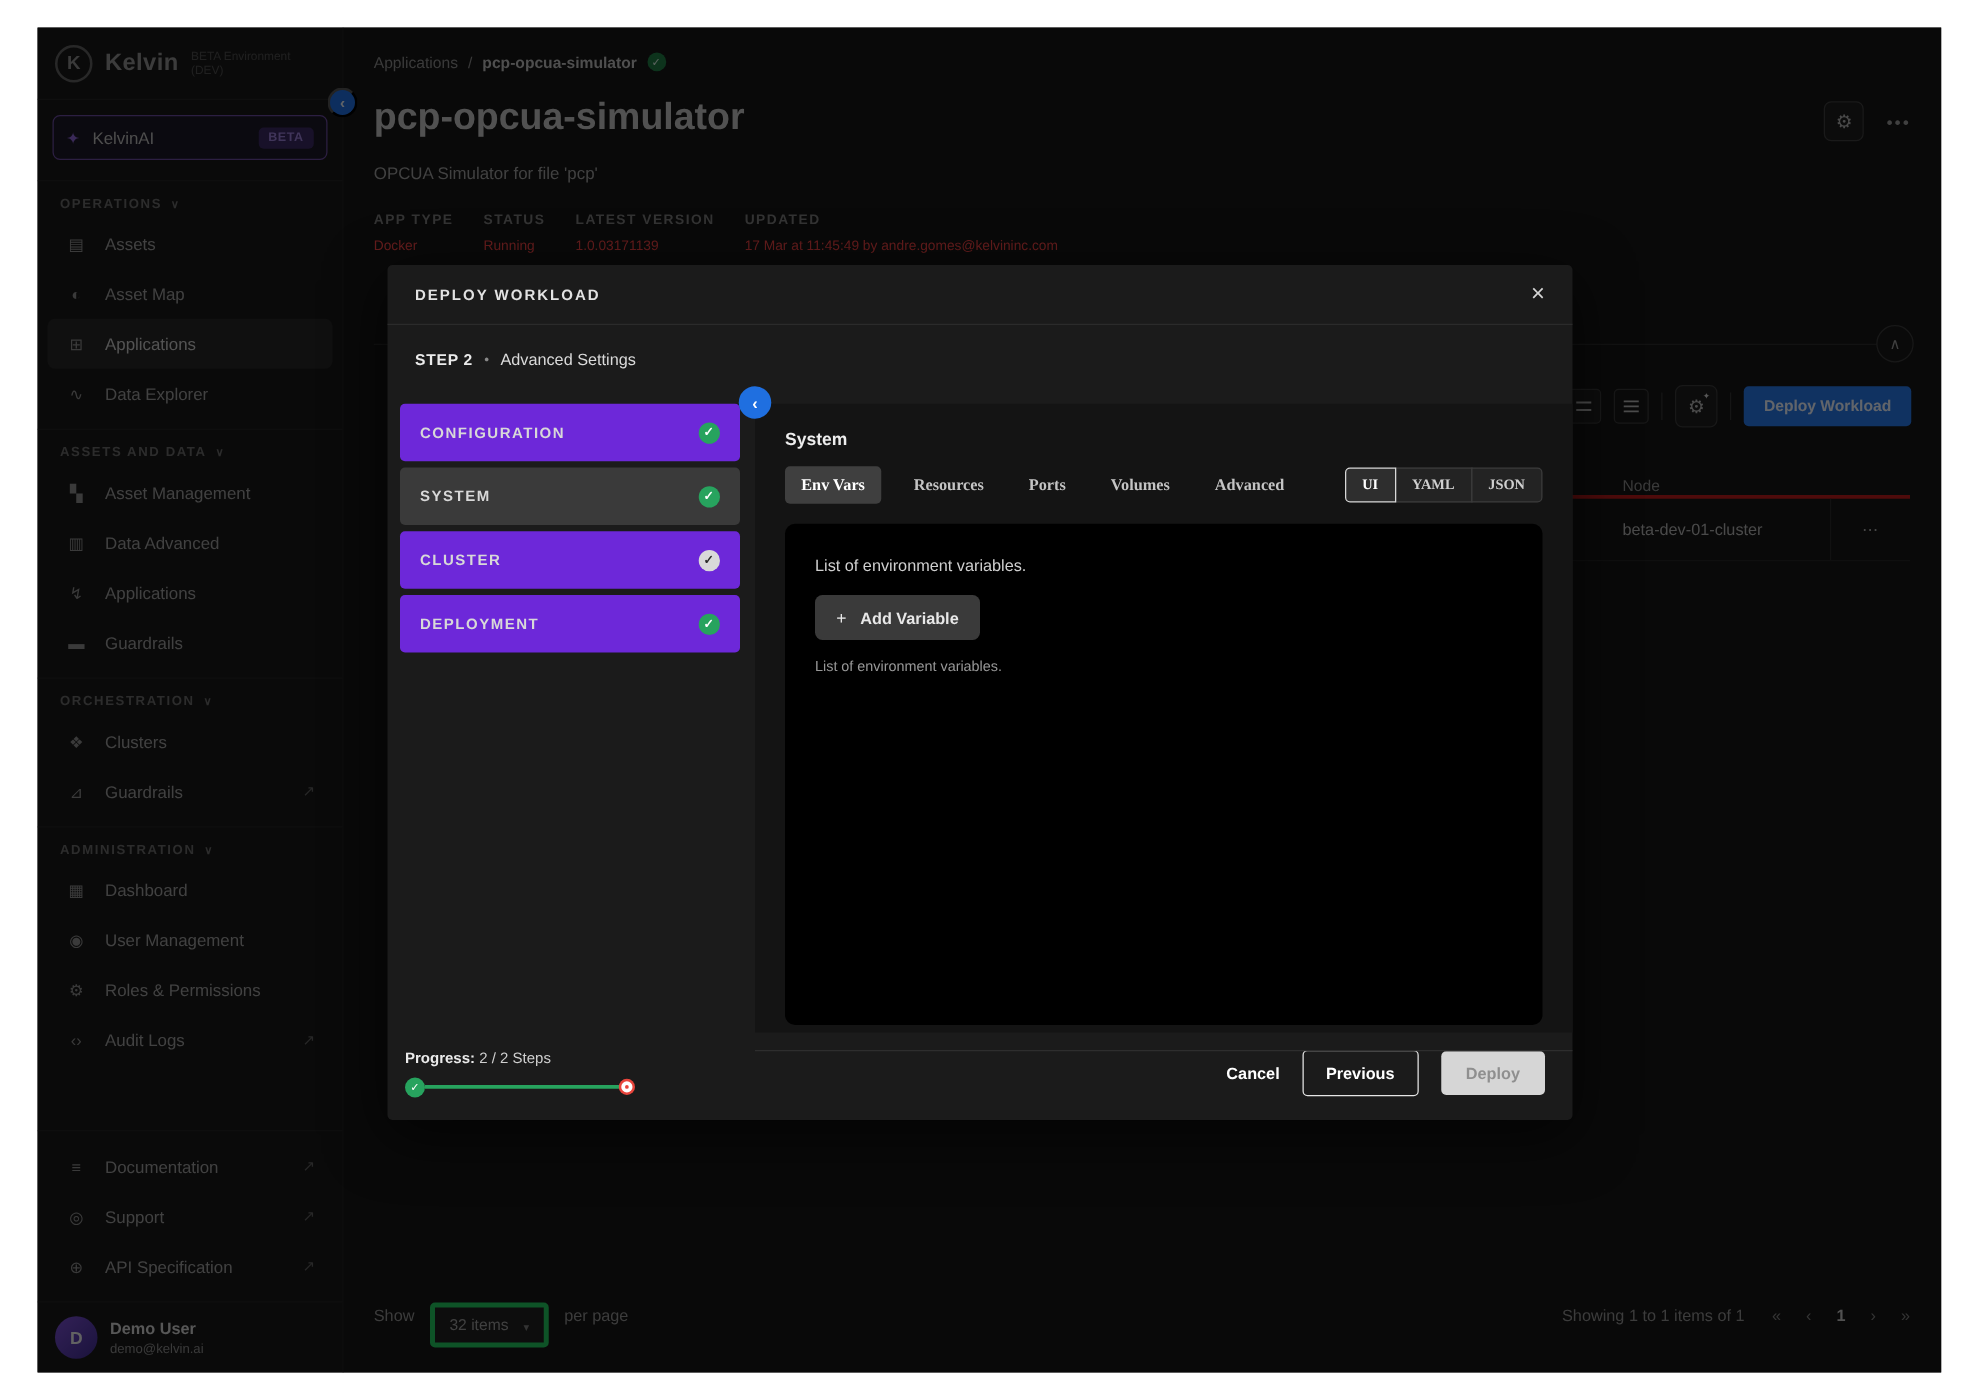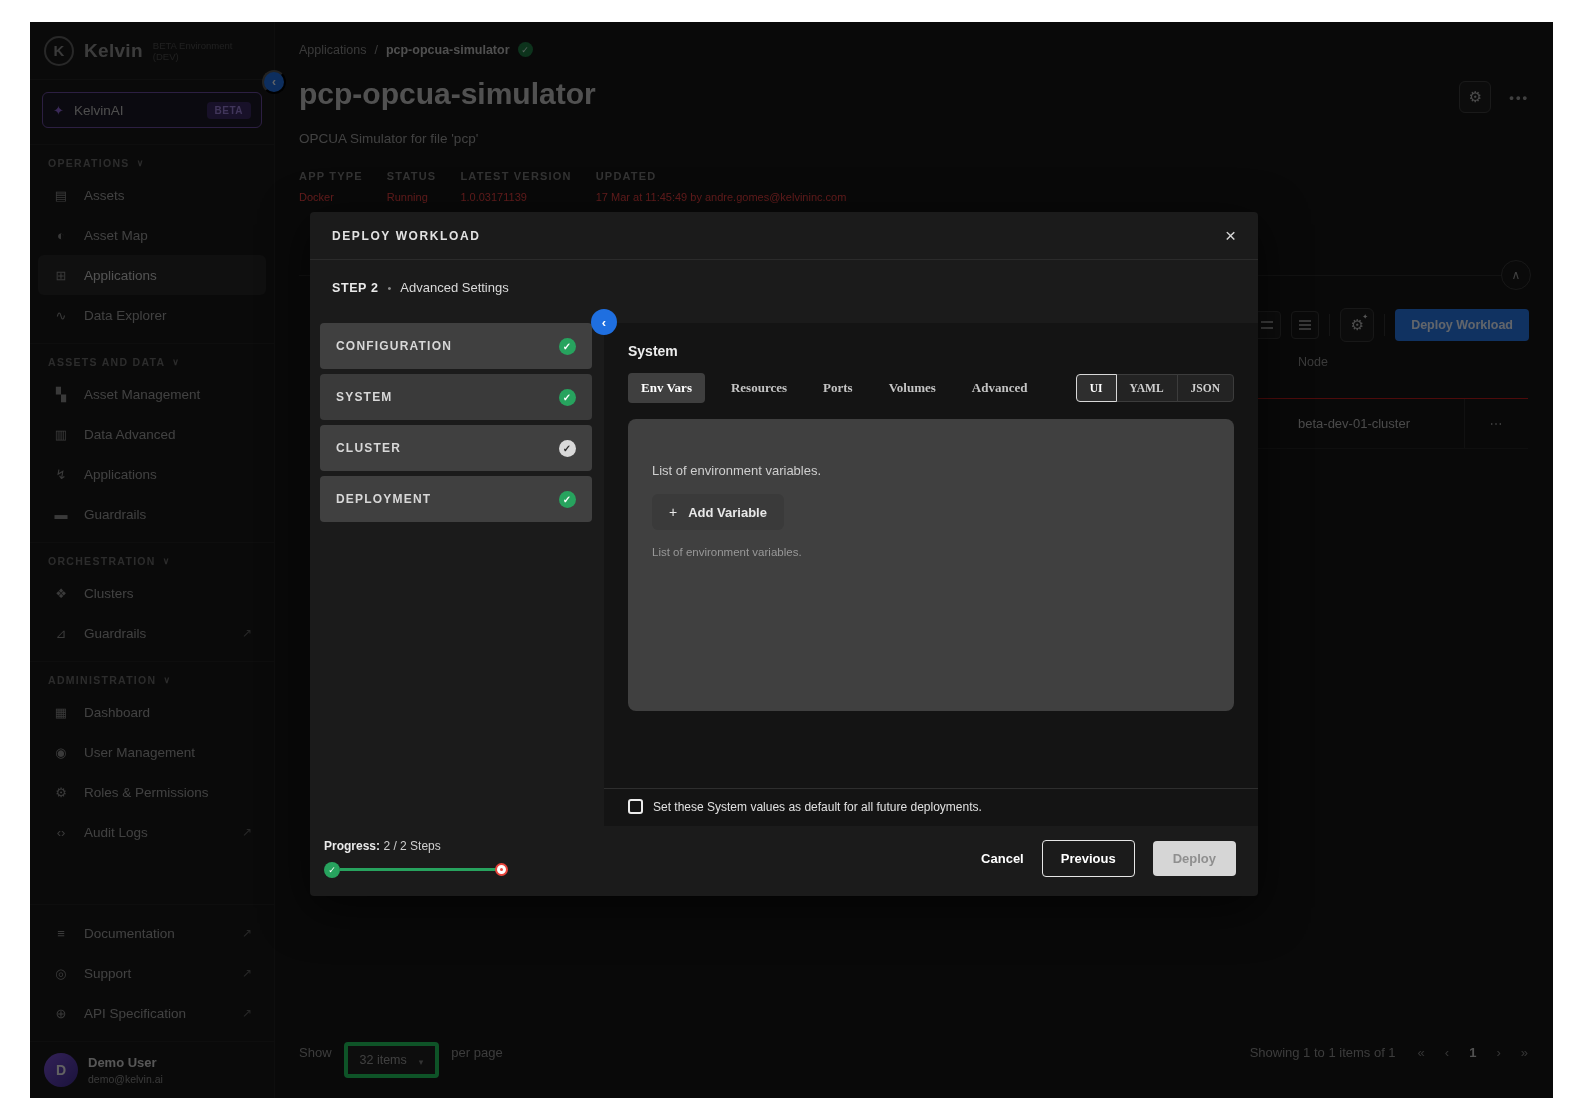--- a/index.html
+++ b/index.html
@@ -49,21 +49,21 @@
   .section-rule { position:absolute; left:24px; right:44px; top:253px; border-top:1px solid #2c2c2c; }
   .collapse-circle { position:absolute; right:22px; top:238px; width:30px; height:30px; border:1px solid #3a3a3a; border-radius:50%; background:#191919; color:#9a9a9a; display:flex; align-items:center; justify-content:center; font-size:12px; cursor:pointer; }
   .toolbar { position:absolute; top:286px; right:24px; display:flex; align-items:center; gap:10px; }
   .view-btn { width:28px; height:28px; border:1px solid #3a3a3a; border-radius:4px; display:flex; align-items:center; justify-content:center; background:#202020; cursor:pointer; }
   .view-btn.second { background:#1a1a1a; }
   .vr { width:1px; height:22px; background:#333333; }
   .gear-spark-btn { width:34px; height:34px; border:1px solid #3a3a3a; border-radius:6px; display:flex; align-items:center; justify-content:center; color:#b5b5b5; font-size:15px; background:#1d1d1d; position:relative; cursor:pointer; }
   .gear-spark-btn .spark { position:absolute; top:4px; right:5px; font-size:7px; color:#d0d0d0; }
   .deploy-btn { background:#2878e8; color:#e9f1fd; font-weight:bold; font-size:12.5px; padding:9px 16px; border-radius:4px; border:none; cursor:pointer; }
   .bg-table { position:absolute; top:333px; left:955px; right:25px; }
-  .bg-table .thead { display:flex; height:44px; align-items:flex-start; border-bottom:1px solid #b91c1c; color:#8a8a8a; font-size:12.5px; }
+  .bg-table .thead { display:flex; height:44px; align-items:flex-end; border-bottom:3px solid #b91c1c; color:#8a8a8a; font-size:12.5px; }
   .bg-table .trow { display:flex; height:50px; align-items:center; border-bottom:1px solid #242424; font-size:13px; color:#b0b0b0; }
   .tc1 { width:68px; flex:0 0 68px; color:#9a9a9a; }
   .tc2 { flex:1; }
   .tc3 { width:64px; flex:0 0 64px; border-left:1px solid #2a2a2a; align-self:stretch; display:flex; align-items:center; justify-content:center; color:#a8a8a8; letter-spacing:1px; cursor:pointer; }
   .bottom-bar { position:absolute; bottom:20px; left:24px; right:25px; display:flex; justify-content:space-between; align-items:center; font-size:13px; color:#8f8f8f; }
   .bb-left { display:flex; align-items:center; gap:12px; }
   .pagesize { border:4px solid #22c55e; background:#1f1f1f; border-radius:4px; padding:7px 12px; display:flex; gap:12px; align-items:flex-end; color:#9a9a9a; font-size:12.5px; cursor:pointer;margin-top:15px; }
   .pagesize .caret { font-size:9px; color:#7a7a7a; }
   .bb-right { display:flex; align-items:center; gap:22px; }
   .pager { display:flex; align-items:center; gap:20px; color:#7d7d7d; font-size:13px; }
@@ -74,37 +74,37 @@
   .overlay { position:absolute; inset:0; background:rgba(0,0,0,0.58); z-index:40; }
   .modal { position:absolute; left:280px; top:190px; width:948px; height:684px; background:#1b1b1b; border-radius:4px; z-index:60; box-shadow:0 12px 48px rgba(0,0,0,0.65); display:flex; flex-direction:column; }
   .modal-header { flex:0 0 48px; display:flex; align-items:center; justify-content:space-between; padding:0 22px; border-bottom:1px solid #2b2b2b; }
   .modal-title { font-size:12px; font-weight:bold; letter-spacing:1.6px; color:#e2e2e2; }
   .close-btn { color:#d6d6d6; font-size:19px; cursor:pointer; line-height:1; background:none; border:none; }
   .step-row { padding:20px 22px 12px; font-size:13px; color:#dadada; display:flex; gap:9px; align-items:center; }
   .step-label { font-weight:bold; font-size:12.5px; letter-spacing:0.6px; color:#eaeaea; }
   .step-bullet { color:#8a8a8a; font-size:11px; }
   .modal-body { flex:1; display:flex; position:relative; min-height:0; }
   .steps-col { width:294px; flex:0 0 294px; padding:16px 12px 0 10px; }
-  .step-card { height:46px; background:#404040; border-radius:4px; margin-bottom:5px; display:flex; align-items:center; justify-content:space-between; padding:0 16px; font-size:12px; font-weight:bold; letter-spacing:1.2px; color:#d8d8d8; cursor:pointer; }
+  .step-card { height:46px; background:#6d28d9; border-radius:4px; margin-bottom:5px; display:flex; align-items:center; justify-content:space-between; padding:0 16px; font-size:12px; font-weight:bold; letter-spacing:1.2px; color:#d8d8d8; cursor:pointer; }
   .step-card.active { background:#3a3a3a; }
   .check { width:17px; height:17px; border-radius:50%; background:#27a35e; color:#ffffff; font-size:10px; display:flex; align-items:center; justify-content:center; flex:0 0 17px; }
   .check.pending { background:#d9d9d9; color:#2a2a2a; }
   .panel-toggle { position:absolute; left:281px; top:2px; width:26px; height:26px; border-radius:50%; background:#1f6fe0; color:#ffffff; display:flex; align-items:center; justify-content:center; font-size:13px; font-weight:bold; z-index:5; cursor:pointer; border:none; }
   .panel { flex:1; background:#141414; margin-top:16px; border-radius:10px 0 0 0; display:flex; flex-direction:column; min-width:0; }
   .panel-inner { padding:20px 24px 0; flex:1; }
   .panel-title { font-size:14px; font-weight:bold; color:#ededed; }
   .tabs-row { display:flex; align-items:center; margin-top:14px;font-family:Liberation Serif, serif; }
   .tab { font-size:13px; font-weight:600; color:#c4c4c4; margin-right:36px; cursor:pointer; }
   .tab.active { background:#3f3f3f; color:#ffffff; padding:7px 13px; border-radius:4px; margin-right:26px; }
   .seg { margin-left:auto; display:flex; }
   .seg-btn { border:1px solid #3c3c3c; background:#232323; color:#cfcfcf; font-size:11.5px; font-weight:600; padding:7px 13px; margin-left:-1px; cursor:pointer; }
   .seg-btn.first { border-radius:4px 0 0 4px; margin-left:0; }
   .seg-btn.last { border-radius:0 4px 4px 0; }
   .seg-btn.active { border-color:#d8d8d8; background:#2e2e2e; color:#ffffff; position:relative; z-index:1; }
-  .content-card { margin-top:16px; background:#404040; border-radius:8px; height:292px; padding:44px 24px; }
+  .content-card { margin-top:16px; background:#000000; border-radius:8px; height:401px; padding:26px 24px; }
   .card-desc { font-size:13px; color:#cfcfcf; }
   .add-btn { margin-top:16px; display:inline-flex; align-items:center; gap:11px; background:#3a3a3a; border:none; border-radius:6px; padding:10px 17px; color:#e8e8e8; font-size:13px; font-weight:bold; cursor:pointer; }
   .add-btn .plus { font-size:14px; font-weight:normal; }
   .card-helper { margin-top:16px; font-size:11.5px; color:#989898; }
   .panel-divider { border-top:1px solid #2e2e2e; margin-top:20px; }
   .check-row { display:flex; align-items:center; gap:10px; padding:10px 24px 12px; }
   .checkbox { width:15px; height:15px; border:2px solid #ececec; border-radius:3px; background:transparent; flex:0 0 15px; cursor:pointer; }
   .check-label { font-size:12px; color:#e0e0e0; }
   .modal-footer { flex:0 0 70px; display:flex; align-items:center; justify-content:space-between; padding:4px 22px 10px 14px; }
   .progress-text { font-size:12px; color:#cfcfcf; }
@@ -410,24 +410,20 @@
             <div class="card-desc">List of environment variables.</div>
             <button class="add-btn">
               <span class="plus">+</span>
               <span>Add Variable</span>
             </button>
             <div class="card-helper">List of environment variables.</div>
           </div>
         </div>
 
         <div class="panel-divider"></div>
-        <div class="check-row">
-          <div class="checkbox"></div>
-          <div class="check-label">Set these System values as default for all future deployments.</div>
-        </div>
       </div>
     </div>
 
     <div class="modal-footer">
       <div>
         <div class="progress-text">
           <b>Progress:</b>
           <span>2 / 2 Steps</span>
         </div>
         <div class="progress-bar">

